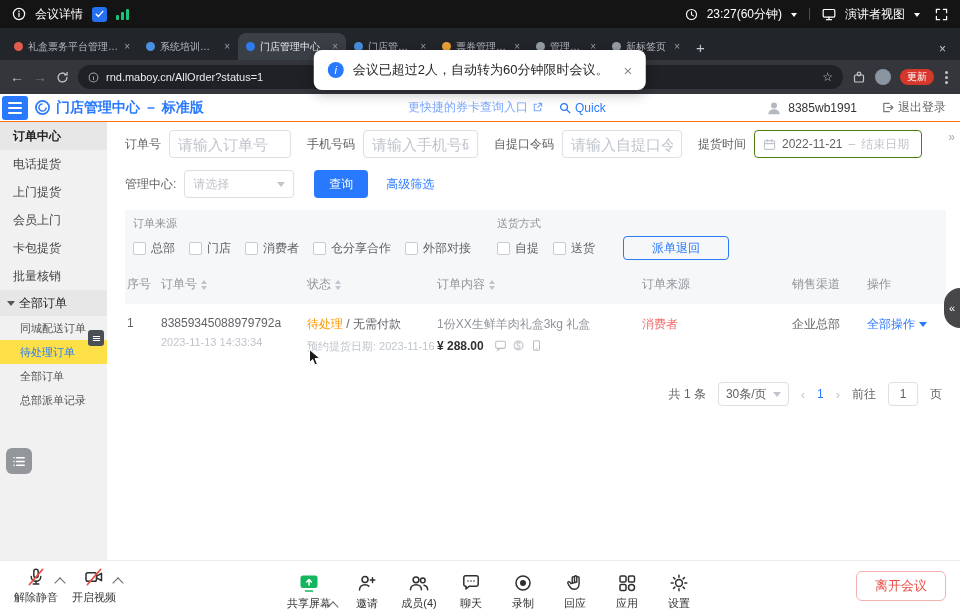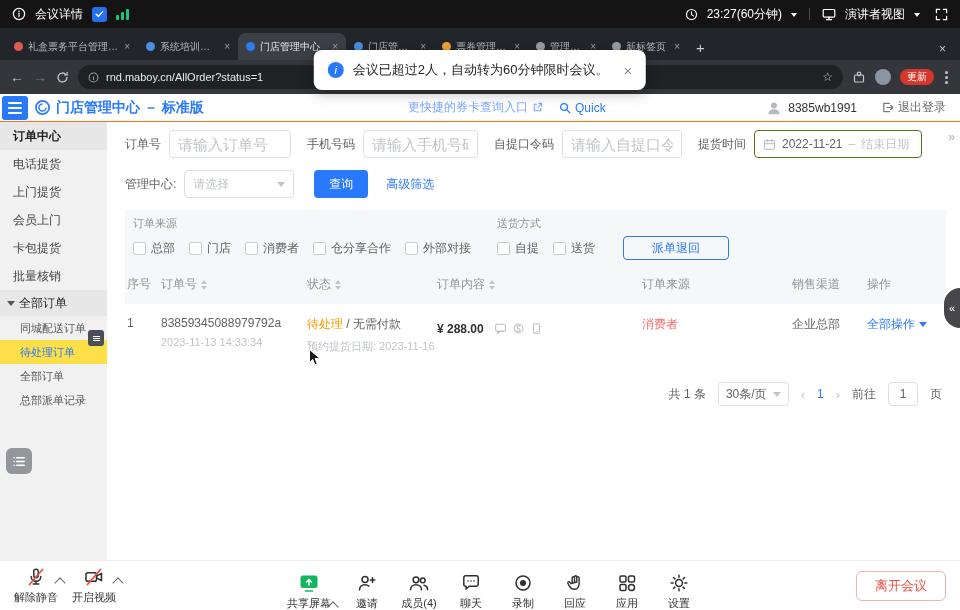--- a/index.html
+++ b/index.html
@@ -420,20 +420,21 @@
           <span>1</span>
           <span>
             <div>83859345088979792a</div>
             <div class="sub">2023-11-13 14:33:34</div>
           </span>
           <span>
             <div><span class="orange">待处理</span> <span>/ 无需付款</span></div>
             <div class="sub">预约提货日期: 2023-11-16</div>
           </span>
           <span>
+            <div style="color:#909399">1份XX生鲜羊肉礼盒3kg 礼盒</div>
             <div style="margin-top:6px">
               <span class="price">¥ 288.00</span>
               <span class="rowicons">
                 <svg width="13" height="13" viewBox="0 0 14 14" fill="none" stroke="#b9bdc4" stroke-width="1.1">
                     <rect x="1.8" y="2.5" width="10.4" height="7.6" rx="1.4"></rect>
                     <path d="M5 10.1 4 12.2l3-2.1"></path>
                   </svg>
                 <svg width="13" height="13" viewBox="0 0 14 14" fill="none" stroke="#b9bdc4" stroke-width="1.1">
                     <circle cx="7" cy="7" r="4.8"></circle>
                     <path d="M5.2 8.6c0 1 .9 1.6 1.8 1.6s1.8-.6 1.8-1.6c0-2-3.6-1.2-3.6-3.2 0-1 .8-1.6 1.8-1.6s1.8.6 1.8 1.6"></path>

